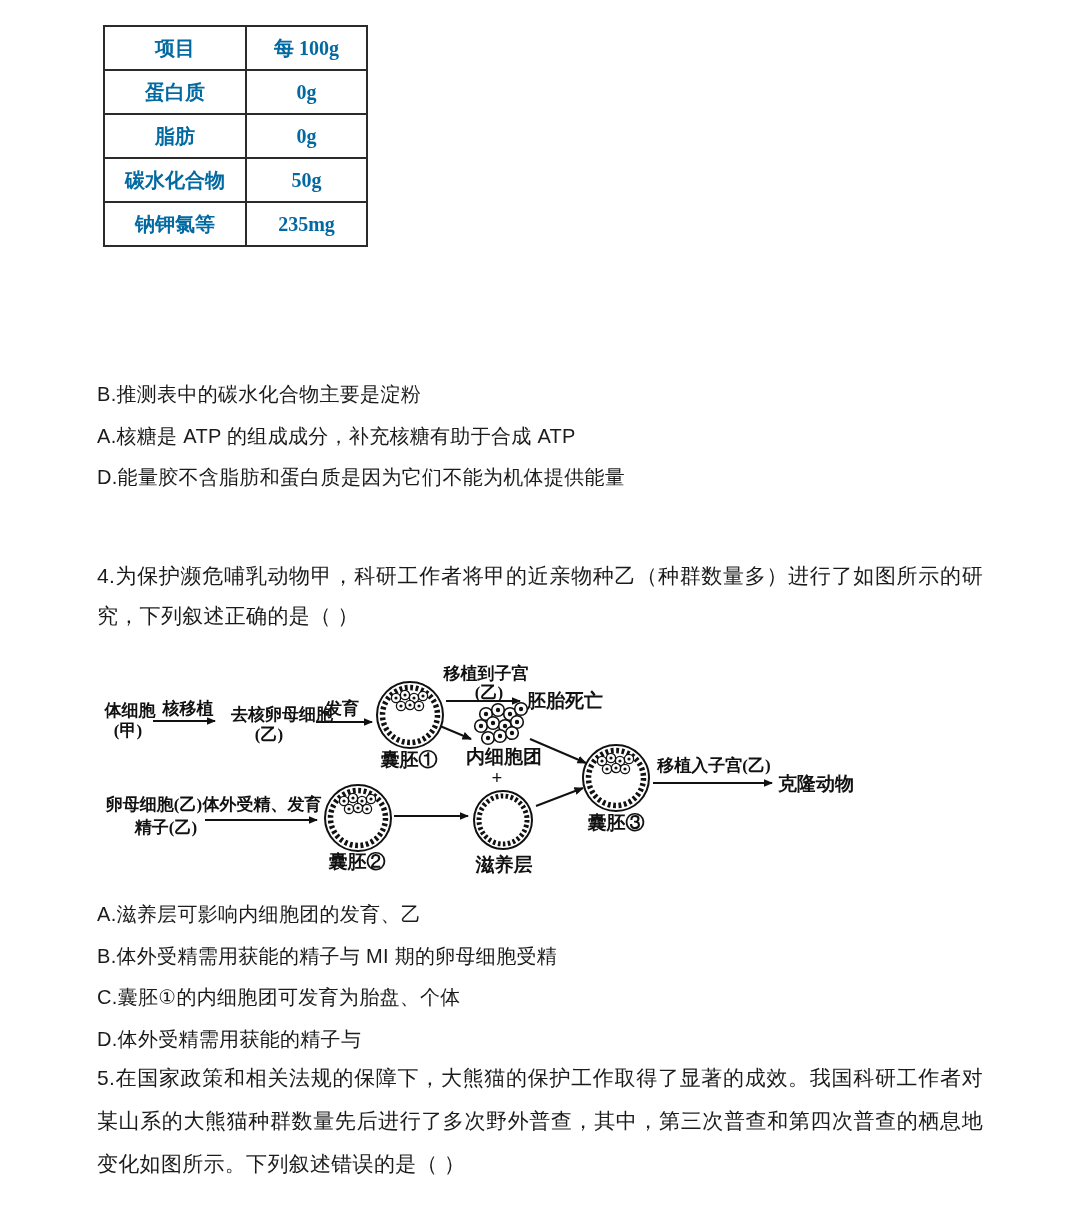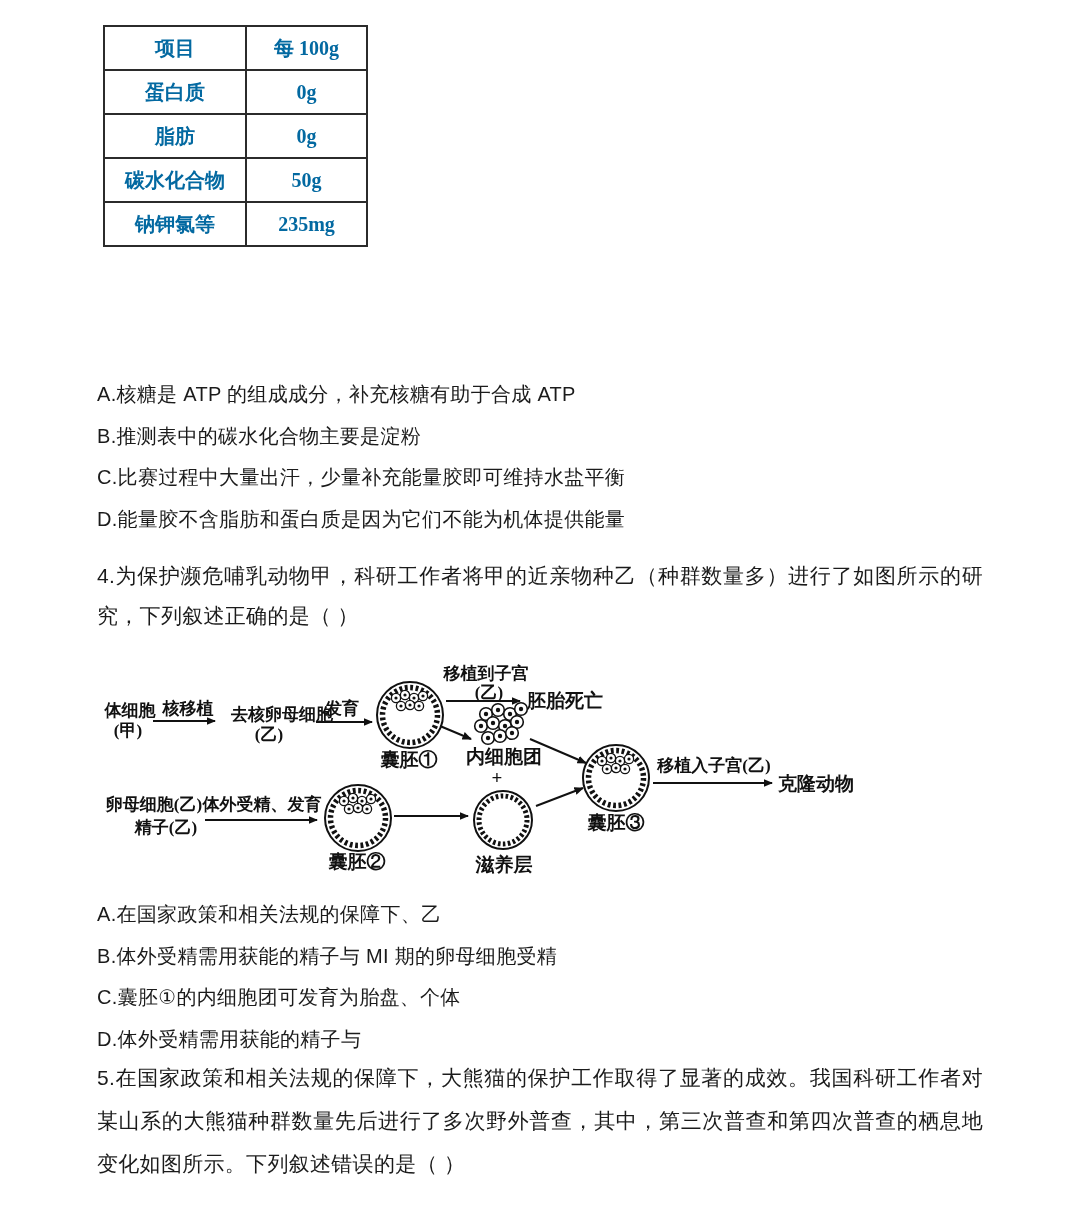--- a/index.html
+++ b/index.html
@@ -58,23 +58,22 @@
       <td class="c2">50g</td>
     </tr>
     <tr>
       <td class="c1">钠钾氯等</td>
       <td class="c2">235mg</td>
     </tr>
   </tbody>
     </table>
 
   <div class="optlist" id="q3opts">
+    <div>B.推测表中的碳水化合物主要是淀粉</div>
     <div>A.核糖是 ATP 的组成成分，补充核糖有助于合成 ATP</div>
-    <div>B.推测表中的碳水化合物主要是淀粉</div>
-    <div>C.比赛过程中大量出汗，少量补充能量胶即可维持水盐平衡</div>
     <div>D.能量胶不含脂肪和蛋白质是因为它们不能为机体提供能量</div>
   </div>
 
   <div class="stem" id="q4stem">4.为保护濒危哺乳动物甲，科研工作者将甲的近亲物种乙（种群数量多）进行了如图所示的研究，下列叙述正确的是（  ）</div>
 
   <svg class="diagram" width="920" height="240" viewBox="0 0 920 240">
     <defs>
       <marker id="ah" markerWidth="11" markerHeight="9" refX="8.5" refY="4" orient="auto" markerUnits="userSpaceOnUse">
         <path d="M0,0 L9.5,4 L0,8 z" fill="#111"></path>
       </marker>
@@ -169,21 +168,21 @@
 
     <use href="#blast" x="528" y="128"></use>
     <text class="dt big" x="528" y="179" text-anchor="middle">囊胚③</text>
 
     <text class="dt" x="626" y="121" text-anchor="middle">移植入子宫(乙)</text>
     <line class="ln" x1="565" y1="133" x2="684" y2="133" marker-end="url(#ah)"></line>
     <text class="dt big" x="690" y="140" text-anchor="start">克隆动物</text>
   </svg>
 
   <div class="optlist" id="q4opts">
-    <div>A.在国家政策和相关法规的保障下、乙</div>
+    <div>A.滋养层可影响内细胞团的发育、乙</div>
     <div>B.体外受精需用获能的精子与 MI 期的卵母细胞受精</div>
     <div>C.囊胚①的内细胞团可发育为胎盘、个体</div>
     <div>D.体外受精需用获能的精子与</div>
   </div>
 
   <div class="stem" id="q5stem">5.在国家政策和相关法规的保障下，大熊猫的保护工作取得了显著的成效。我国科研工作者对某山系的大熊猫种群数量先后进行了多次野外普查，其中，第三次普查和第四次普查的栖息地变化如图所示。下列叙述错误的是（  ）</div>
 
 </div>
 
 </body></html>

